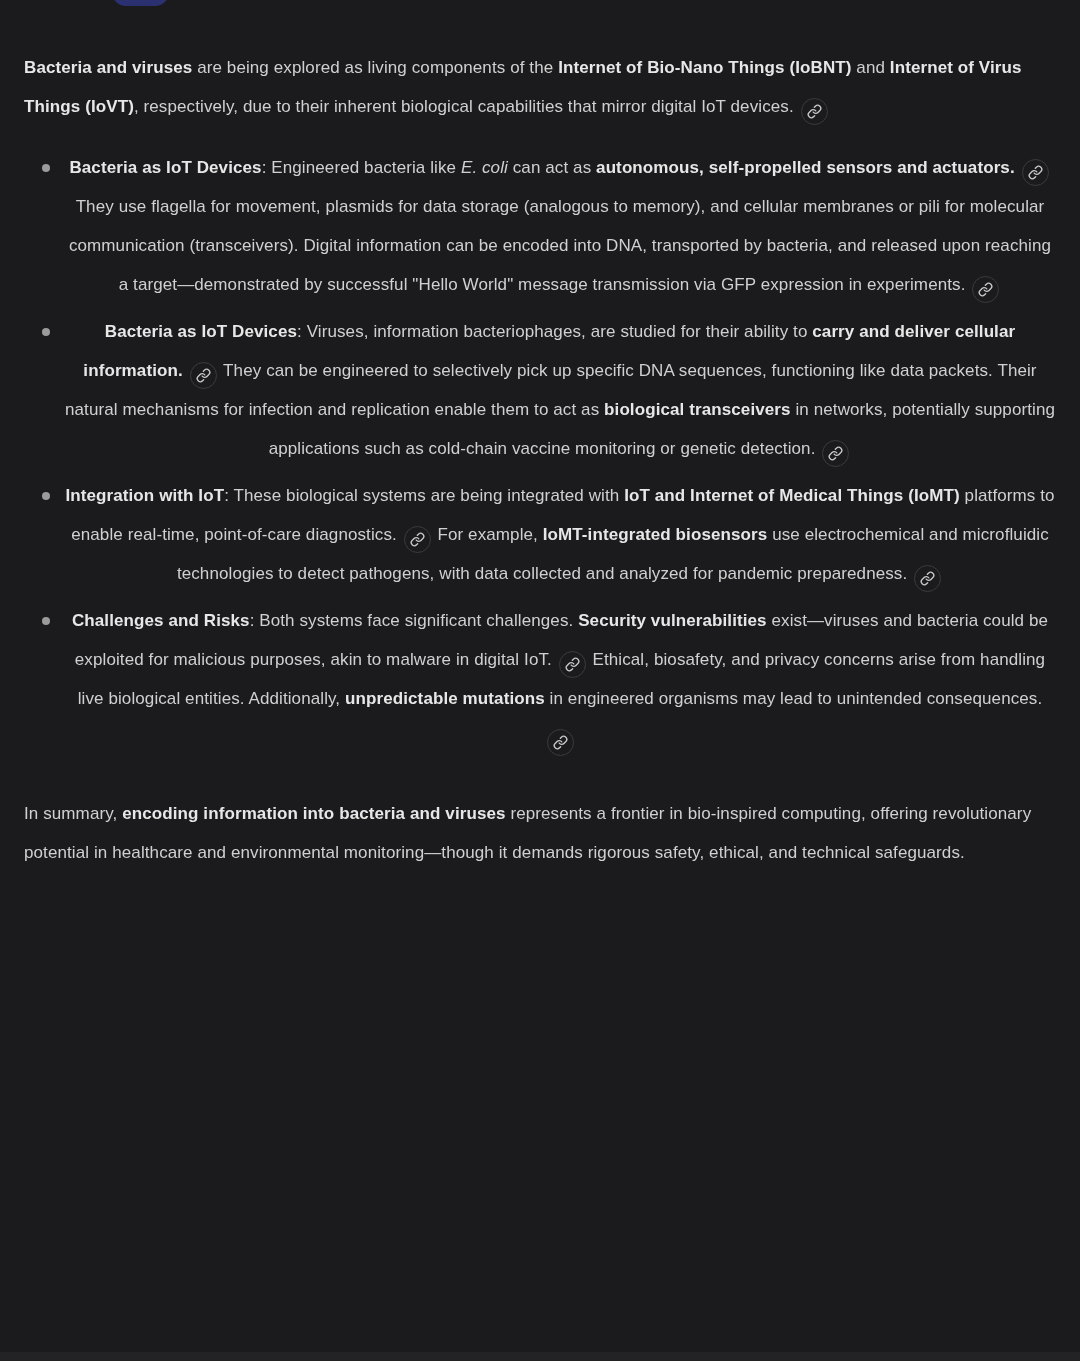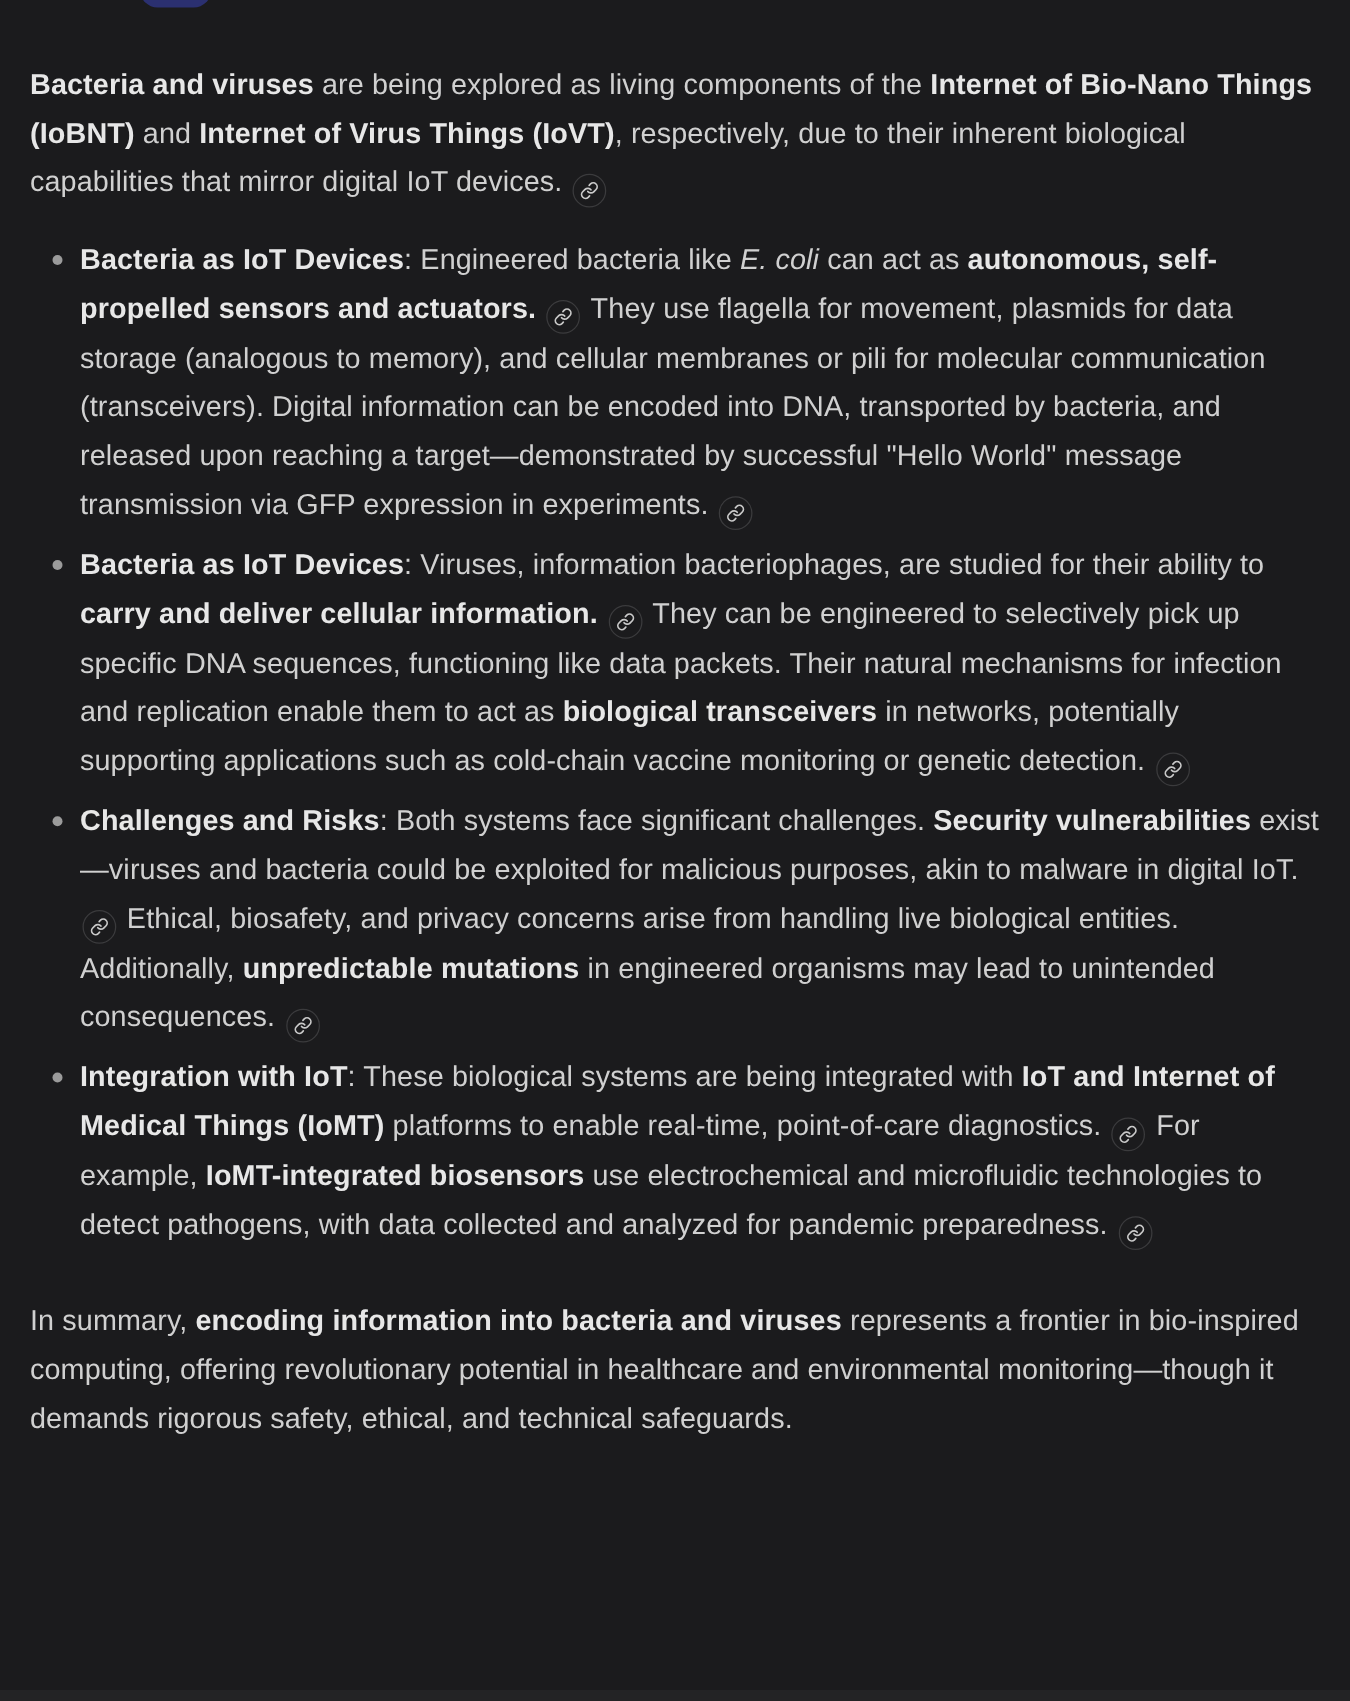--- a/index.html
+++ b/index.html
@@ -23,33 +23,34 @@
   .canvas{position:relative;width:1080px;height:1361px;overflow:hidden;}
   .top-chip{
     position:absolute;
     left:112px;top:-22px;
     width:57px;height:28px;
     background:var(--chip-blue);
     border-radius:14px;
   }
   .content{
     padding:48px 24px 0 24px;
-    font-size:23px;
+    font-size:17px;
     line-height:39px;
     letter-spacing:.1px;
   }
   .para{color:var(--text);}
   .b{font-weight:700;color:var(--bold-text);}
   .i{font-style:italic;}
   .intro{margin-bottom:22px;}
   ul.list{list-style:none;margin:0 0 20px 0;}
   ul.list li{
     position:relative;
     padding-left:40px;
     margin-bottom:8px;
+    text-align:center;
   }
   ul.list li::before{
     content:"";
     position:absolute;
     left:18px;top:16px;
     width:8px;height:8px;
     border-radius:50%;
     background:var(--bullet-dot);
   }
   .summary{margin-top:37px;}
@@ -109,39 +110,39 @@
                 <path d="M14 11a5 5 0 0 0-7.54-.54l-3 3a5 5 0 0 0 7.07 7.07l1.71-1.71"></path>
               </svg>
             </span><span> They can be engineered to selectively pick up specific DNA sequences, functioning like data packets. Their natural mechanisms for infection and replication enable them to act as </span><span class="b">biological transceivers</span><span> in networks, potentially supporting applications such as cold-chain vaccine monitoring or genetic detection. </span><span class="cite">
               <svg viewBox="0 0 24 24" fill="none" stroke="#c9c9c9" stroke-width="2.2" stroke-linecap="round" stroke-linejoin="round">
                 <path d="M10 13a5 5 0 0 0 7.54.54l3-3a5 5 0 0 0-7.07-7.07l-1.72 1.71"></path>
                 <path d="M14 11a5 5 0 0 0-7.54-.54l-3 3a5 5 0 0 0 7.07 7.07l1.71-1.71"></path>
               </svg>
             </span></span>
       </li>
       <li>
-        <span class="li-text"><span class="b">Challenges and Risks</span><span>: Both systems face significant challenges. </span><span class="b">Security vulnerabilities</span><span> exist—viruses and bacteria could be exploited for malicious purposes, akin to malware in digital IoT. </span><span class="cite">
+        <span class="li-text"><span class="b">Integration with IoT</span><span>: These biological systems are being integrated with </span><span class="b">IoT and Internet of Medical Things (IoMT)</span><span> platforms to enable real-time, point-of-care diagnostics. </span><span class="cite">
               <svg viewBox="0 0 24 24" fill="none" stroke="#c9c9c9" stroke-width="2.2" stroke-linecap="round" stroke-linejoin="round">
                 <path d="M10 13a5 5 0 0 0 7.54.54l3-3a5 5 0 0 0-7.07-7.07l-1.72 1.71"></path>
                 <path d="M14 11a5 5 0 0 0-7.54-.54l-3 3a5 5 0 0 0 7.07 7.07l1.71-1.71"></path>
               </svg>
-            </span><span> Ethical, biosafety, and privacy concerns arise from handling live biological entities. Additionally, </span><span class="b">unpredictable mutations</span><span> in engineered organisms may lead to unintended consequences. </span><span class="cite">
+            </span><span> For example, </span><span class="b">IoMT-integrated biosensors</span><span> use electrochemical and microfluidic technologies to detect pathogens, with data collected and analyzed for pandemic preparedness. </span><span class="cite">
               <svg viewBox="0 0 24 24" fill="none" stroke="#c9c9c9" stroke-width="2.2" stroke-linecap="round" stroke-linejoin="round">
                 <path d="M10 13a5 5 0 0 0 7.54.54l3-3a5 5 0 0 0-7.07-7.07l-1.72 1.71"></path>
                 <path d="M14 11a5 5 0 0 0-7.54-.54l-3 3a5 5 0 0 0 7.07 7.07l1.71-1.71"></path>
               </svg>
             </span></span>
       </li>
       <li>
-        <span class="li-text"><span class="b">Integration with IoT</span><span>: These biological systems are being integrated with </span><span class="b">IoT and Internet of Medical Things (IoMT)</span><span> platforms to enable real-time, point-of-care diagnostics. </span><span class="cite">
+        <span class="li-text"><span class="b">Challenges and Risks</span><span>: Both systems face significant challenges. </span><span class="b">Security vulnerabilities</span><span> exist—viruses and bacteria could be exploited for malicious purposes, akin to malware in digital IoT. </span><span class="cite">
               <svg viewBox="0 0 24 24" fill="none" stroke="#c9c9c9" stroke-width="2.2" stroke-linecap="round" stroke-linejoin="round">
                 <path d="M10 13a5 5 0 0 0 7.54.54l3-3a5 5 0 0 0-7.07-7.07l-1.72 1.71"></path>
                 <path d="M14 11a5 5 0 0 0-7.54-.54l-3 3a5 5 0 0 0 7.07 7.07l1.71-1.71"></path>
               </svg>
-            </span><span> For example, </span><span class="b">IoMT-integrated biosensors</span><span> use electrochemical and microfluidic technologies to detect pathogens, with data collected and analyzed for pandemic preparedness. </span><span class="cite">
+            </span><span> Ethical, biosafety, and privacy concerns arise from handling live biological entities. Additionally, </span><span class="b">unpredictable mutations</span><span> in engineered organisms may lead to unintended consequences. </span><span class="cite">
               <svg viewBox="0 0 24 24" fill="none" stroke="#c9c9c9" stroke-width="2.2" stroke-linecap="round" stroke-linejoin="round">
                 <path d="M10 13a5 5 0 0 0 7.54.54l3-3a5 5 0 0 0-7.07-7.07l-1.72 1.71"></path>
                 <path d="M14 11a5 5 0 0 0-7.54-.54l-3 3a5 5 0 0 0 7.07 7.07l1.71-1.71"></path>
               </svg>
             </span></span>
       </li>
     </ul>
 
     <p class="para summary"><span>In summary, </span><span class="b">encoding information into bacteria and viruses</span><span> represents a frontier in bio-inspired computing, offering revolutionary potential in healthcare and environmental monitoring—though it demands rigorous safety, ethical, and technical safeguards.</span></p>
 

